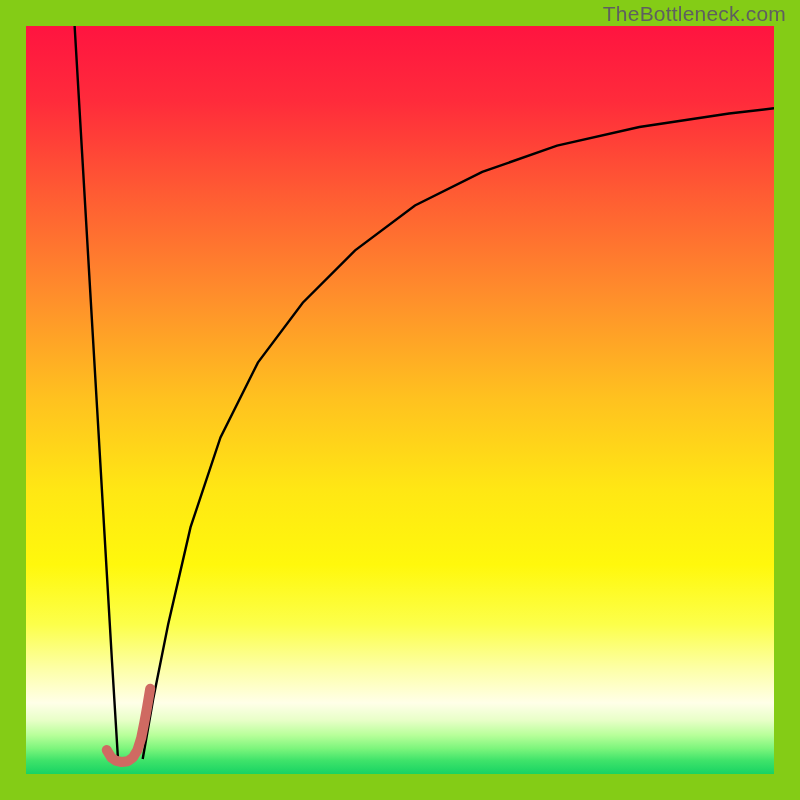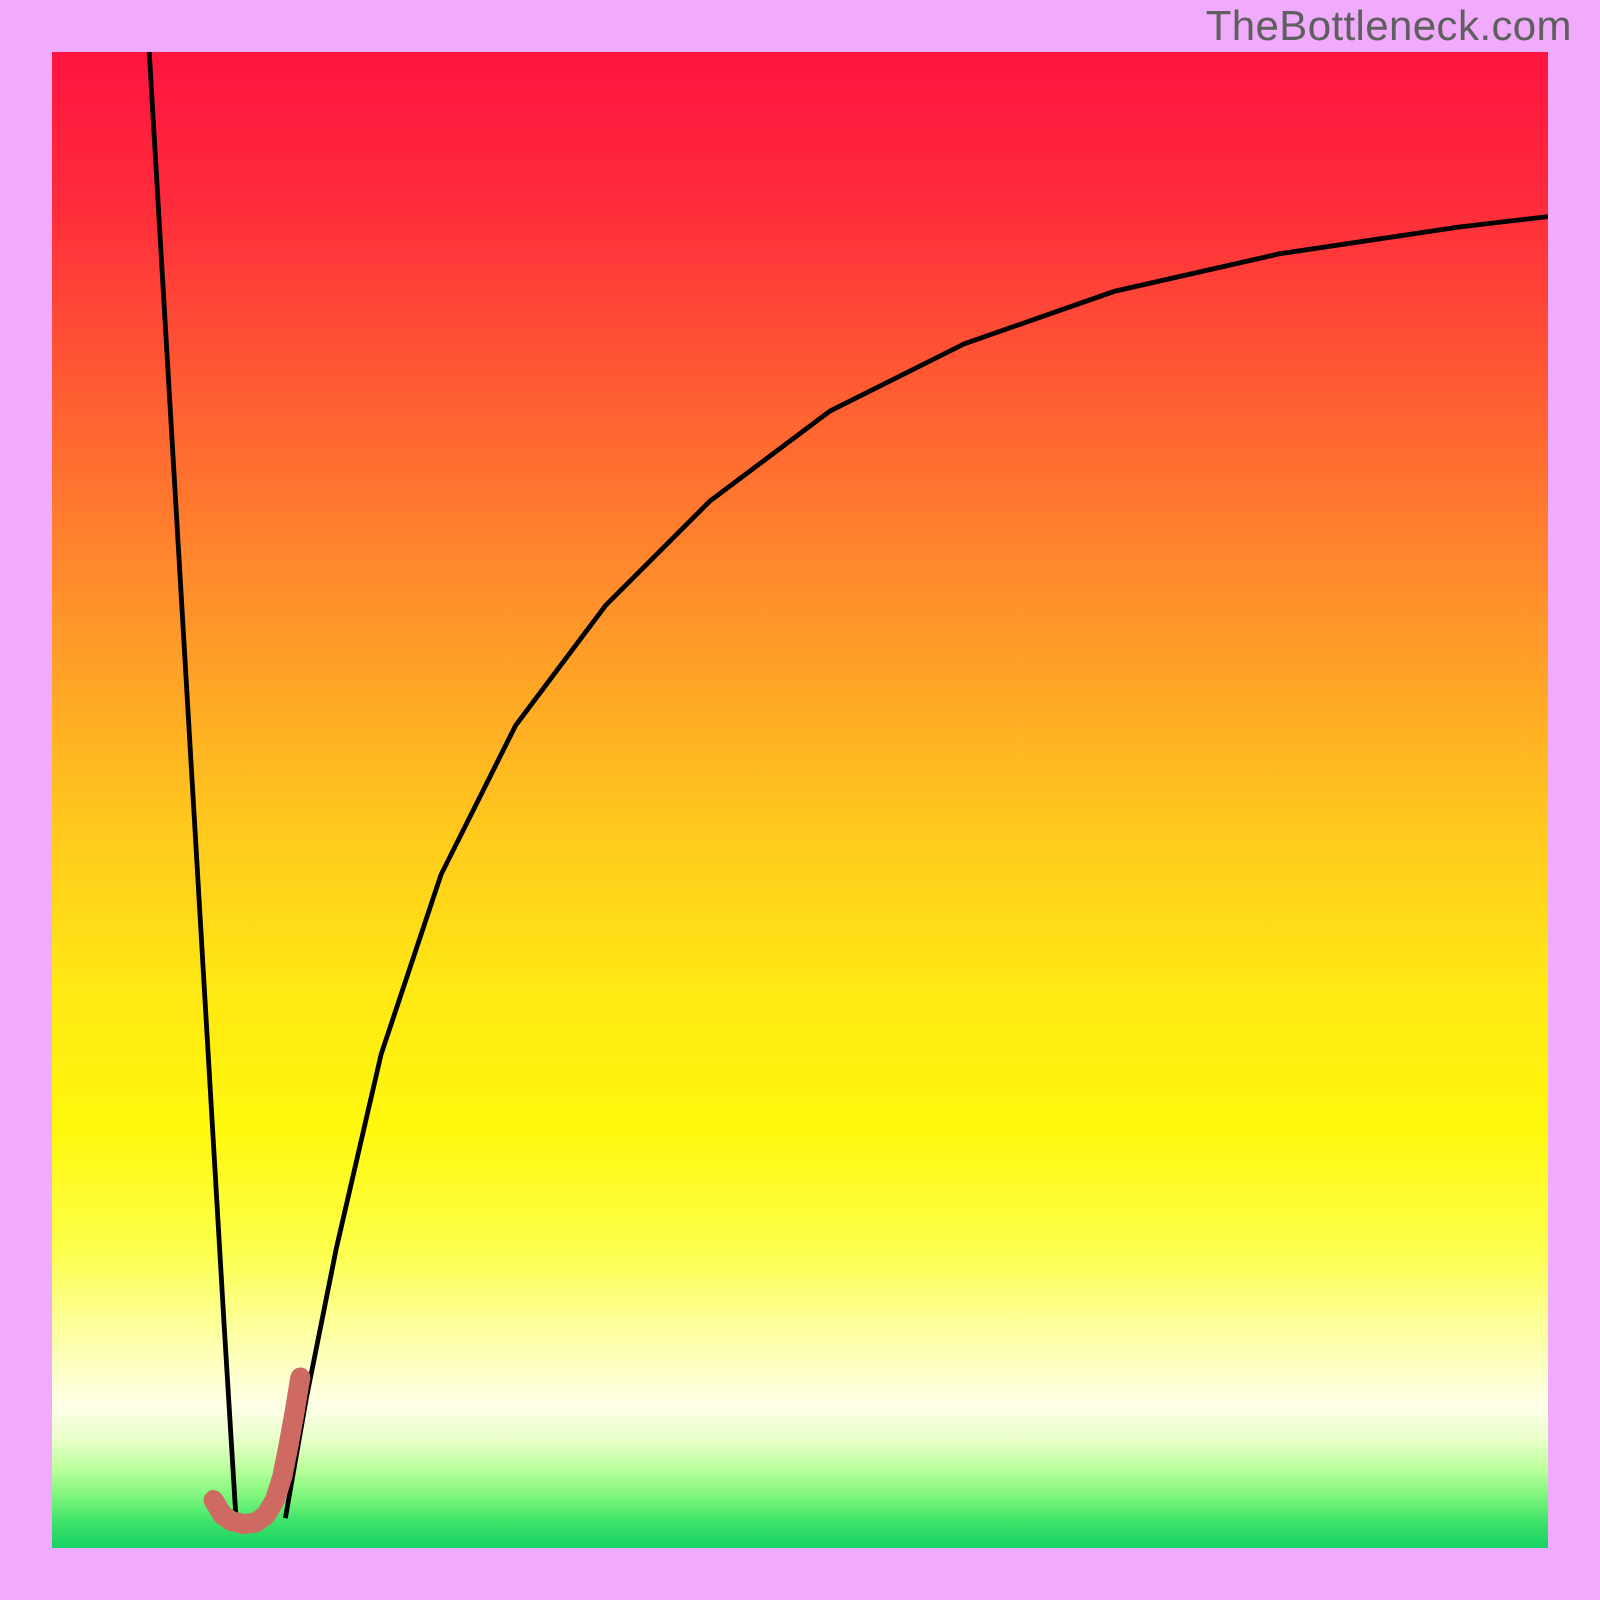--- a/index.html
+++ b/index.html
@@ -9,21 +9,21 @@
     height: 800px;
     background: #000;
     overflow: hidden;
   }
   .frame {
     position: absolute;
     left: 0;
     top: 0;
     width: 800px;
     height: 800px;
-    background: #f0abfc;
+    background: #84cc16;
   }
   .plot-area {
     position: absolute;
     left: 26px;
     top: 26px;
     width: 748px;
     height: 748px;
     overflow: hidden;
   }
   .gradient-bg {

